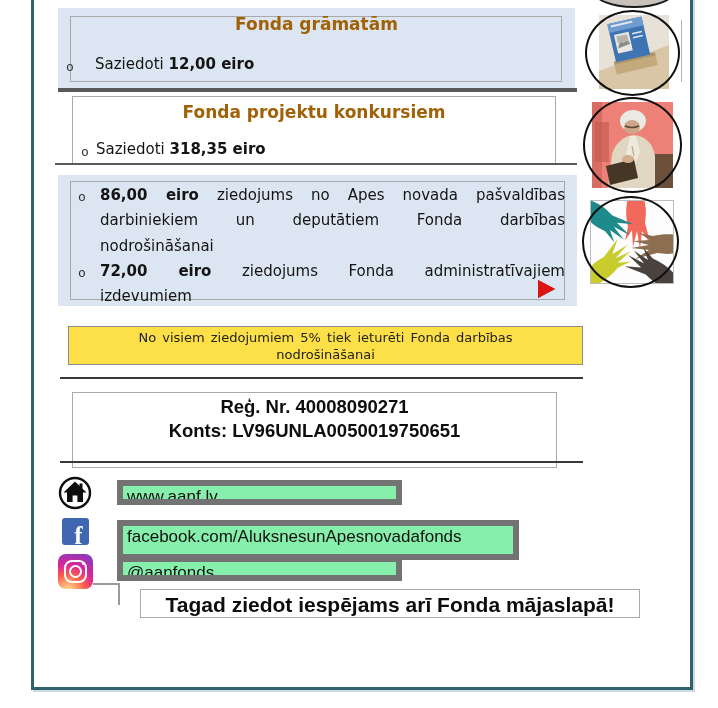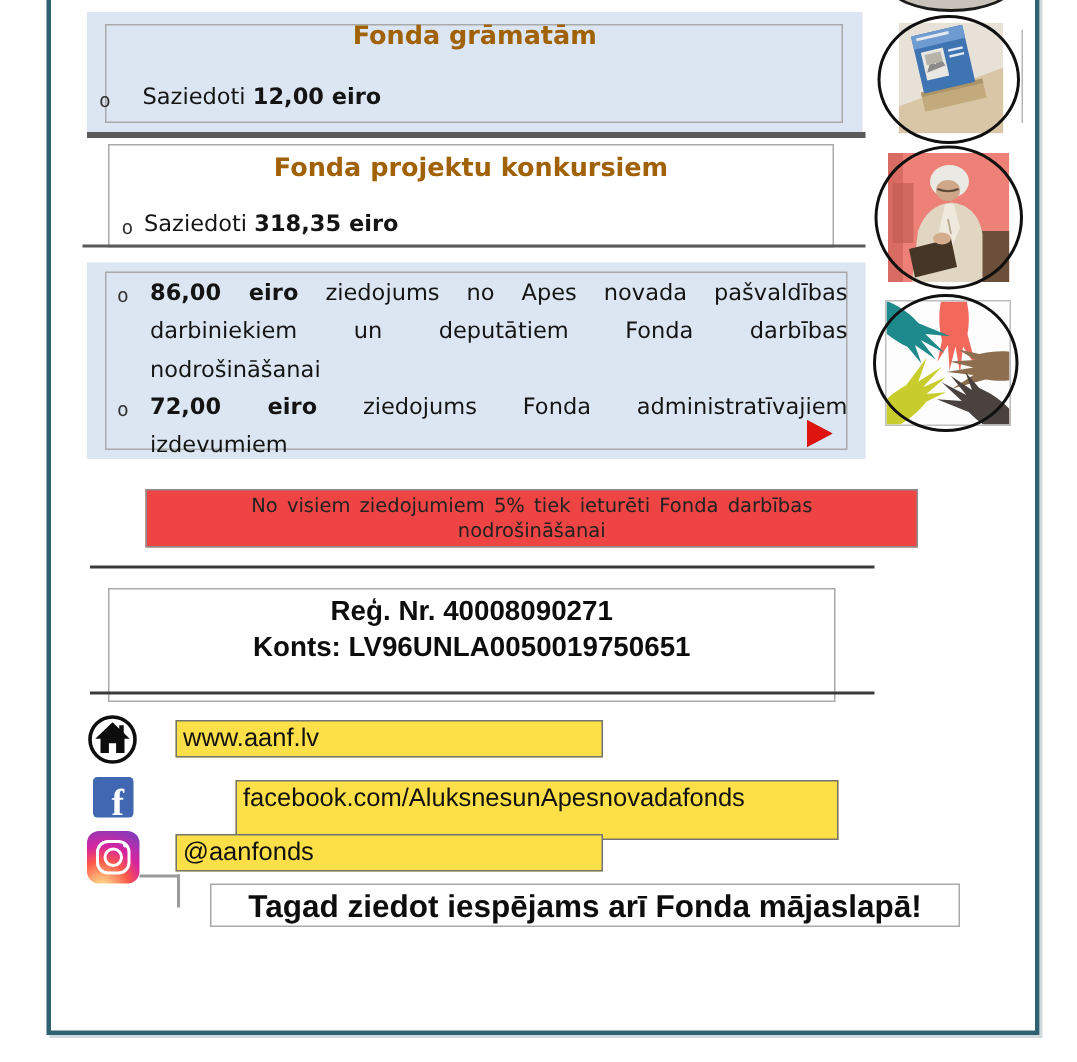--- a/index.html
+++ b/index.html
@@ -18,28 +18,28 @@
   .darkbar{background:#5a5a5a;}
   .thinrule{background:#3a3a3a;}
   .whitebox{background:#fff;border:1px solid #a9a9a9;}
   
   .alloc{font-size:15px;line-height:25.4px;width:465px;}
   .jl{text-align:justify;text-align-last:justify;}
   .ll{text-align:left;}
   .amt{font-weight:bold;}
   .tri{width:0;height:0;border-left:17px solid #dd1410;border-top:9px solid transparent;
        border-bottom:9px solid transparent;filter:drop-shadow(0 0 .5px #8a0b08);}
-  .feebox{border:1px solid #8c8c8c;background:#ef4444;text-align:center;
-          font-size:13px;line-height:17px;padding-top:2px;word-spacing:2px;color:#222;margin-left:29px;}
+  .feebox{border:1px solid #8c8c8c;background:#fde047;text-align:center;
+          font-size:13px;line-height:17px;padding-top:2px;word-spacing:2px;color:#222;}
   .orgbox{border:1px solid #a9a9a9;background:#fff;text-align:center;
           font-family:"Liberation Sans",sans-serif;font-weight:bold;font-size:18.5px;
           line-height:23.5px;padding-top:2px;color:#0d0d0d;}
   .sqg{text-decoration-style:wavy;text-decoration-color:#e00;
        text-decoration-thickness:1px;text-underline-offset:3px;}
-  .linkbox{border:1px solid #737373;background:#fde047;font-family:"Liberation Sans",sans-serif;
+  .linkbox{border:6px solid #737373;background:#86efac;font-family:"Liberation Sans",sans-serif;
            font-size:17px;color:#111;padding:1px 4px;white-space:nowrap;overflow:hidden;}
   .ctabox{border:1px solid #a9a9a9;background:#fff;text-align:center;
           font-family:"Liberation Sans",sans-serif;font-weight:bold;font-size:21px;
           padding-top:3px;color:#0d0d0d;}
   
   .fbicon{background:#4267B2;border-radius:3px;color:#fff;font-family:"Liberation Serif",serif;
           font-weight:bold;font-size:25px;text-align:center;line-height:31px;overflow:hidden;}
   .igicon{border-radius:8px;
       background:radial-gradient(circle at 28% 110%, #fdf497 0%, #fd5949 40%, #d6249f 62%, #8a3ab9 90%);}
   .igframe{position:absolute;left:6px;top:6px;right:6px;bottom:6px;border:2px solid #fff;border-radius:8px;}
@@ -135,21 +135,21 @@
       <rect x="14.6" y="19.5" width="4.8" height="6.5" fill="#fff"></rect>
     </svg>
   </div>
   <div class="abs linkbox" style="left:117px;top:480px;width:285px;height:25px;">
     <span class="sqg">www.aanf.lv</span>
   </div>
 
   <div class="abs fbicon" style="left:62px;top:518px;width:27px;height:27px;">
     <span style="display:inline-block;transform:translate(3px,2px);">f</span>
   </div>
-  <div class="abs linkbox" style="left:117px;top:520px;width:402px;height:40px;margin-left:40px;">
+  <div class="abs linkbox" style="left:117px;top:520px;width:402px;height:40px;">
     <span class="sqg">facebook.com/AluksnesunApesnovadafonds</span>
   </div>
 
   <div class="abs igicon" style="left:58px;top:554px;width:35px;height:35px;">
     <div class="igframe"></div>
     <div class="iglens"></div>
     <div class="igdot"></div>
   </div>
   <div class="abs linkbox" style="left:117px;top:556px;width:285px;height:25px;">
     <span class="sqg">@aanfonds</span>

